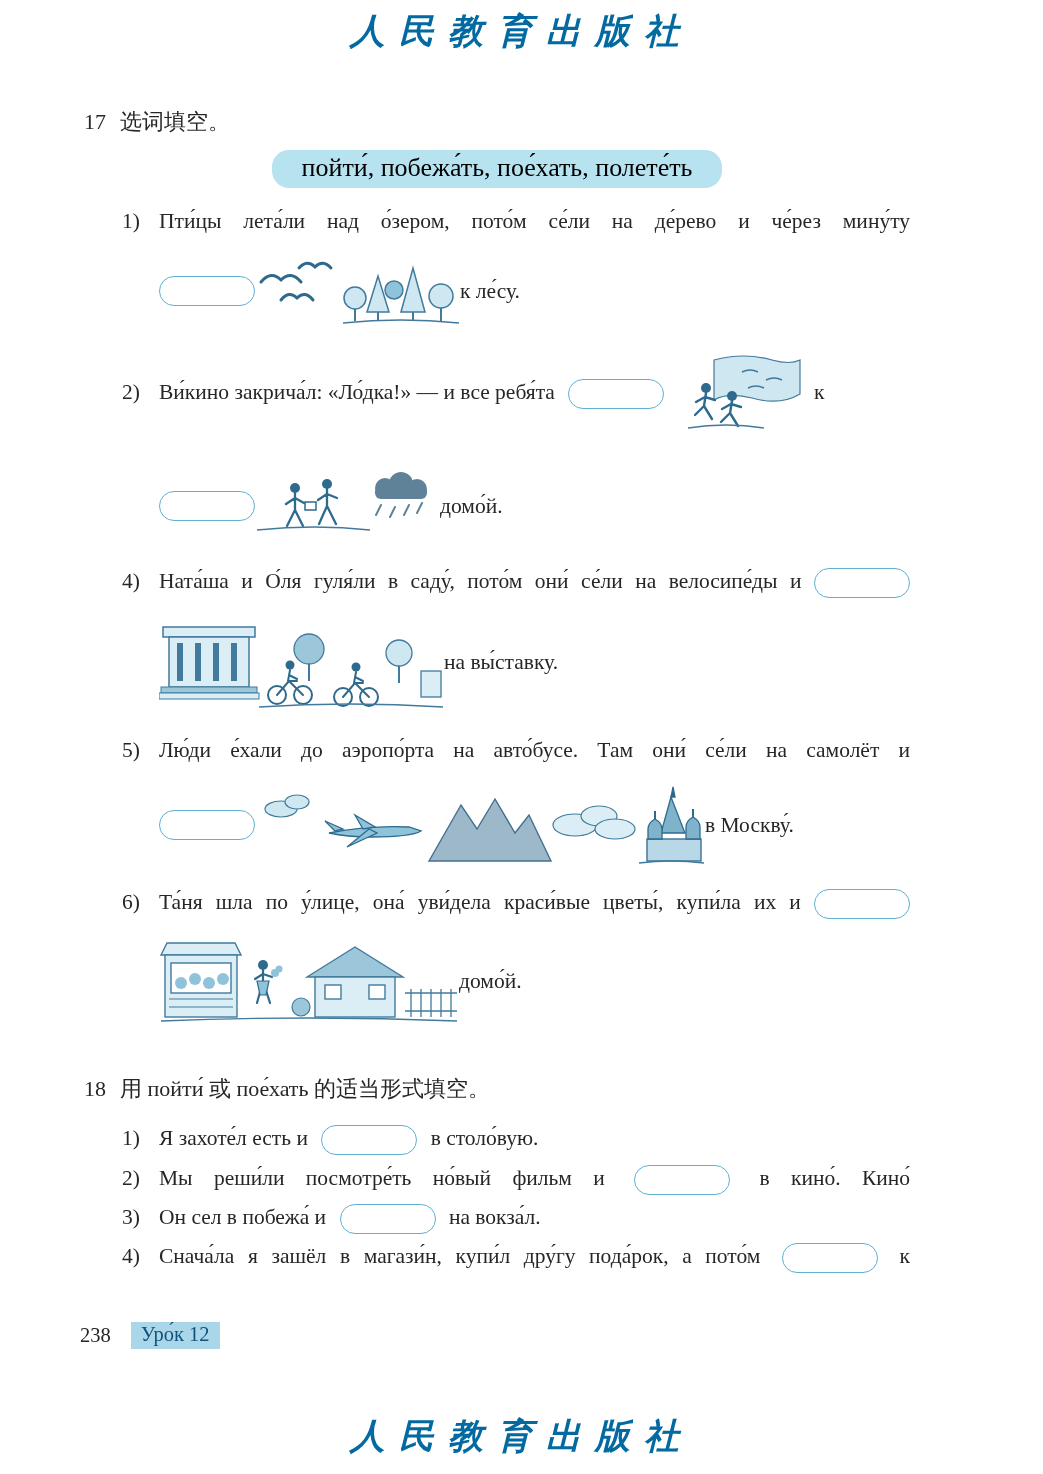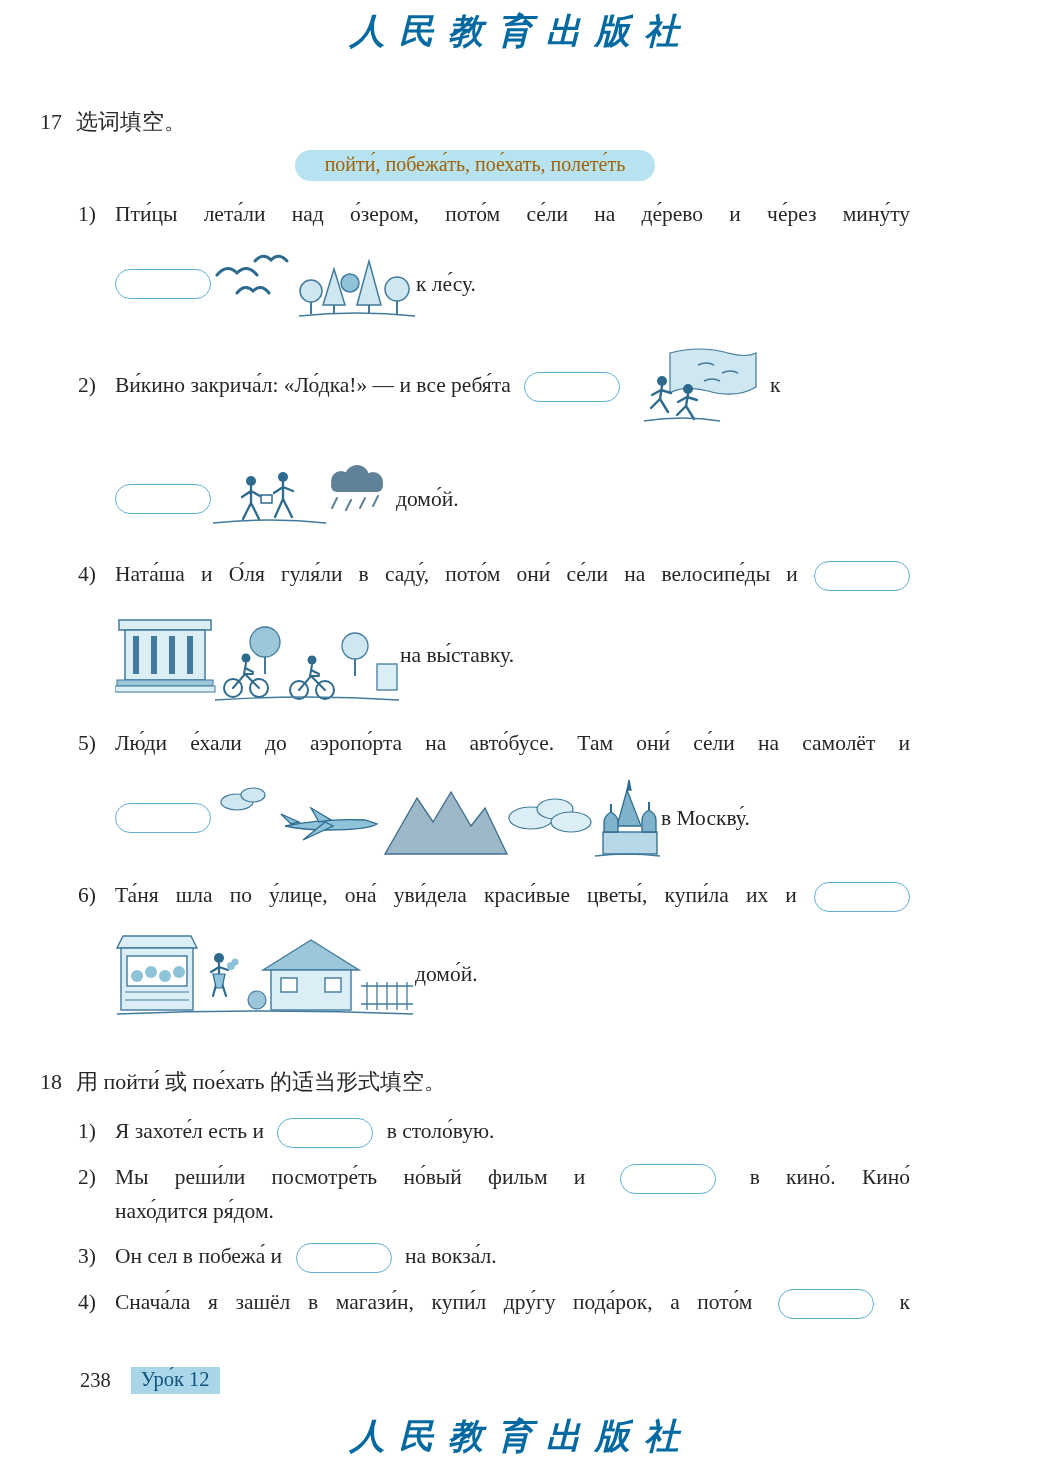--- a/index.html
+++ b/index.html
@@ -20,47 +20,47 @@
     color: #0369a1;
     font-size: 35px;
     font-weight: bold;
     font-style: italic;
     letter-spacing: 14px;
     font-family: "Liberation Serif", serif;
   }
   .logo-top { padding-top: 8px; }
   .logo-bottom { position: absolute; bottom: 14px; left: 0; right: 0; }
 
-  .exercise { padding-left: 40px; padding-right: 133px; }
+  .exercise { padding-left: 84px; padding-right: 133px; }
   .ex17 { margin-top: 52px; }
   .ex18 { margin-top: 46px; }
   .ex-header { font-size: 22px; line-height: 1.4; }
   .ex-num { display: inline-block; margin-right: 14px; }
 
   .word-bank-row { text-align: center; margin-top: 12px; }
   .word-bank {
     display: inline-block;
     background: #b7e2ef;
-    color: #a16207;
+    color: #000000;
     border-radius: 17px;
     padding: 3px 30px 5px 30px;
-    font-size: 20px;
+    font-size: 26px;
   }
 
   .items { margin-left: 38px; }
   .item { padding-left: 37px; line-height: 1.6; }
   .item-num { display: inline-block; width: 37px; margin-left: -37px; }
 
   .ex17 .item-1 { margin-top: 16px; }
   .ex17 .item-2 { margin-top: 24px; }
   .ex17 .item-3 { margin-top: 38px; }
   .ex17 .item-4 { margin-top: 24px; }
   .ex17 .item-5 { margin-top: 20px; }
   .ex17 .item-6 { margin-top: 16px; }
-  .ex18 .item { margin-top: 11px; }
+  .ex18 .item { margin-top: 5px; }
   .ex18 .ex-header { margin-bottom: 16px; }
 
   .stretch { text-align: justify; text-align-last: justify; }
 
   .media-line { display: flex; align-items: center; margin-top: 14px; }
   .blank {
     display: inline-block;
     width: 96px;
     height: 30px;
     border: 1.6px solid #5fb0d2;
@@ -337,23 +337,20 @@
           <span>в столо́вую.</span>
         </div>
       </div>
 
       <div class="item">
         <div class="line stretch">
           <span class="item-num">2)</span><span>Мы реши́ли посмотре́ть но́вый фильм и</span>
           <span class="blank inline-gap"></span>
           <span>в кино́. Кино́</span>
         </div>
-        <div class="line">
-          <span>нахо́дится ря́дом.</span>
-        </div>
       </div>
 
       <div class="item">
         <div class="line">
           <span class="item-num">3)</span><span>Он сел в побежа́ и</span>
           <span class="blank inline-gap"></span>
           <span>на вокза́л.</span>
         </div>
       </div>
 

